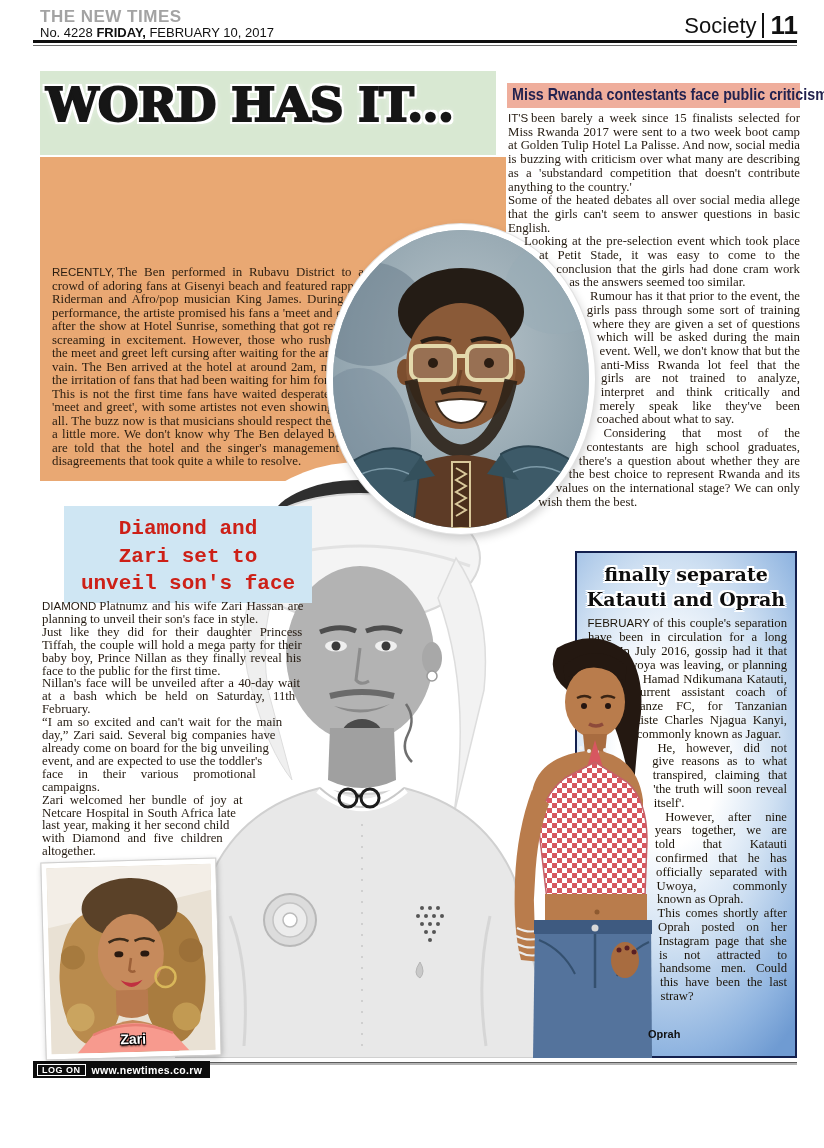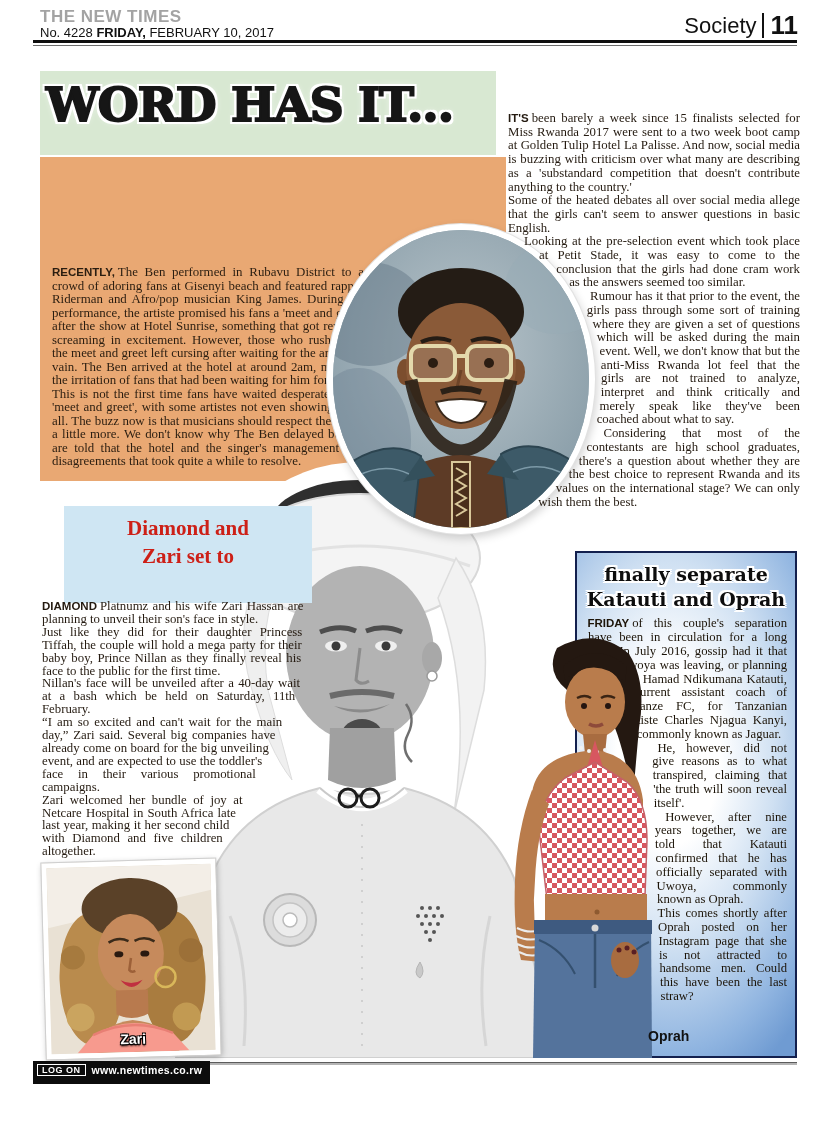--- a/index.html
+++ b/index.html
@@ -30,42 +30,42 @@
 
   
   .orange-box{left:40px;top:157px;width:466px;height:324px;background:#e9a873;}
   .ben-headline{left:47px;top:162px;width:620px;font-family:"DejaVu Sans",sans-serif;
     font-weight:bold;font-size:35px;line-height:1.26;color:#f3ee7d;letter-spacing:-1px;
     text-shadow:-2px -2px 0 #1c1c1c,2px -2px 0 #1c1c1c,-2px 2px 0 #1c1c1c,2px 2px 0 #1c1c1c,
                 0 -3px 0 #1c1c1c,0 3px 0 #1c1c1c,-3px 0 0 #1c1c1c,3px 0 0 #1c1c1c;}
   .ben-body{left:52px;top:266px;width:312px;height:206px;overflow:hidden;
     font-size:12.9px;line-height:13.5px;text-align:justify;color:#2a1d10;}
 
-  .lead{font-family:"Liberation Sans",sans-serif;font-weight:bold;font-size:11.5px;margin-right:3px;}
+  .lead{font-family:"Liberation Sans",sans-serif;font-weight:normal;font-size:11.5px;margin-right:3px;}
   p.para{margin:0;}
   p.ind{text-indent:11px;}
 
   
   .ben-circle{left:327px;top:224px;width:256px;height:298px;border:6px solid #fff;border-radius:50%;
     overflow:hidden;box-shadow:0 0 0 1px #e2e2e2,2px 4px 10px rgba(0,0,0,.18);background:#8fa3ad;}
 
   
   .mr-bar{left:507px;top:83px;width:293px;height:25px;background:#efae9c;}
   .mr-bar span{display:inline-block;transform:scaleX(.84);transform-origin:left center;
     white-space:nowrap;font-family:"Liberation Sans",sans-serif;font-weight:bold;
     font-size:17px;color:#22224f;padding:2px 0 0 6px;}
   .mr-body{left:508px;top:112px;width:292px;height:420px;overflow:hidden;
     font-size:12.8px;line-height:13.7px;text-align:justify;color:#241a10;}
   .mr-spacer{float:left;width:94px;height:412px;
     shape-outside:circle(140px at -47px 267px);}
 
   
   .dz-headbox{left:64px;top:506px;width:248px;height:97px;background:#cfe6f3;
     text-align:center;padding-top:9px;box-sizing:border-box;
-    font-family:Liberation Serif, serif;font-weight:900;font-size:21px;line-height:1.32;color:#cd2017;}
+    font-family:Liberation Mono, monospace;font-weight:900;font-size:21px;line-height:1.32;color:#cd2017;}
   .dz-body{left:42px;top:600px;width:262px;height:278px;overflow:hidden;
     font-size:12.8px;line-height:12.9px;text-align:justify;color:#241a10;}
   .dz-spacer{float:right;width:108px;height:282px;
     shape-outside:polygon(108px 0px,108px 282px,8px 282px,104px 94px);}
 
   
   .diamond-photo{left:170px;top:446px;width:392px;height:612px;}
 
   
   .zari-photo{left:44px;top:861px;width:164px;height:186px;border:5px solid #fff;
@@ -81,28 +81,28 @@
     background:radial-gradient(90% 70% at 42% 40%, #ffffff 0%, #ffffff 26%, #cfe0f2 55%, #8fb4e0 85%, #6f9bd2 100%);}
   .ko-title{margin-top:9px;text-align:center;font-family:"DejaVu Serif",serif;font-weight:900;
     font-size:19px;line-height:1.3;color:#0d0d0d;
     text-shadow:-2px -2px 0 #fff,2px -2px 0 #fff,-2px 2px 0 #fff,2px 2px 0 #fff,
                 0 -2px 0 #fff,0 2px 0 #fff,-2px 0 0 #fff,2px 0 0 #fff;}
   .ko-body{margin:6px 8px 0 10px;height:432px;overflow:hidden;
     font-size:12.7px;line-height:13.8px;text-align:justify;color:#1c1408;}
   .ko-spacer{float:left;width:85px;height:430px;
     shape-outside:polygon(0px 0px,2px 56px,65px 146px,75px 430px,0px 430px);}
   .oprah-caption{position:absolute;left:71px;top:475px;z-index:5;
-    font-family:"Liberation Sans",sans-serif;font-weight:bold;font-size:14px;color:#111;}
+    font-family:"Liberation Sans",sans-serif;font-weight:bold;font-size:11px;color:#111;}
 
   .oprah-photo{left:477px;top:628px;width:175px;height:430px;}
 
   
   .bottom-rule{left:175px;top:1062px;width:622px;height:2px;background:#b5b5b5;border-top:1px solid #5c5c5c;}
   .footer-bar{left:33px;top:1061px;height:17px;background:#0c0c0c;display:flex;align-items:center;
-    padding:0 8px 6px 4px;}
+    padding:0 8px 0 4px;}
   .logon-box{border:1px solid #fff;color:#fff;font-family:"Liberation Sans",sans-serif;
     font-weight:bold;font-size:9px;padding:0 4px;margin-right:6px;letter-spacing:.5px;}
   .footer-url{color:#fff;font-family:"Liberation Sans",sans-serif;font-weight:bold;font-size:10.5px;letter-spacing:.3px;}
 </style>
 </head>
 <body>
 
 <div class="page">
 
   <div class="abs masthead">THE NEW TIMES</div>
@@ -121,20 +121,23 @@
 
   <div class="abs green-box"></div>
   <div class="abs word-title">WORD HAS IT...</div>
 
   <div class="abs orange-box"></div>
   <div class="abs ben-body">
     <p class="para"><span class="lead">RECENTLY,</span><span>The Ben performed in Rubavu District to a crowd of adoring fans at Gisenyi beach and featured rapper Riderman and Afro/pop musician King James.  During his performance, the artiste promised his fans a 'meet and greet' after the show at Hotel Sunrise, something that got revelers screaming in excitement. However, those who rushed for the meet and greet left cursing after waiting for the artiste in vain. The Ben arrived at the hotel at around 2am, much to the irritation of fans that had been waiting for him for hours.</span></p>
     <p class="para">This is not the first time fans have waited desperately at a 'meet and greet', with some artistes not even showing up at all. The buzz now is that musicians should respect their fans a little more. We don't know why The Ben delayed but we are told that the hotel and the singer's management had disagreements that took quite a while to resolve.</p>
   </div>
 
+  <div class="abs mr-bar">
+    <span>Miss Rwanda contestants face public criticism</span>
+  </div>
 
   <div class="abs diamond-photo">
     <svg width="392" height="612" viewBox="0 0 392 612">
       <ellipse cx="190" cy="150" rx="146" ry="134" fill="#ffffff"></ellipse>
       <ellipse cx="190" cy="78" rx="90" ry="44" fill="#2f2f2f"></ellipse>
       <path d="M106,72 Q190,38 274,72" stroke="#e8e8e8" stroke-width="2" fill="none"></path>
       <path d="M108,88 Q190,58 272,88" stroke="#d8d8d8" stroke-width="2" fill="none"></path>
       <ellipse cx="190" cy="112" rx="120" ry="64" fill="#f4f4f4" stroke="#d8d8d8" stroke-width="2"></ellipse>
       <path d="M80,120 Q190,80 300,120" stroke="#e2e2e2" stroke-width="3" fill="none"></path>
       <path d="M286,112 Q322,164 314,244 L284,368 Q302,244 268,152 Z" fill="#f2f2f2" stroke="#ddd" stroke-width="1.5"></path>
@@ -233,38 +236,39 @@
     <p class="para"><span class="lead">IT'S</span><span>been barely a week since 15 finalists selected for Miss Rwanda 2017 were sent to a two week boot camp at Golden Tulip Hotel La Palisse. And now, social media is buzzing with criticism over what many are describing as a 'substandard competition that doesn't contribute anything to the country.'</span></p>
     <p class="para">Some of the heated debates all over social media allege that the girls can't seem to answer questions in basic English.</p>
     <p class="para ind">Looking at the pre-selection event which took place at Petit Stade, it was easy to come to the conclusion that the girls had done cram work as the answers seemed too similar.</p>
     <p class="para ind">Rumour has it that prior to the event, the girls pass through some sort of training where they are given a set of questions which will be asked during the main event. Well, we don't know that but the anti-Miss Rwanda lot feel that the girls are not trained to analyze, interpret and think critically and merely speak like they've been coached about what to say.</p>
     <p class="para ind">Considering that most of the contestants are high school graduates, there's a question about whether they are the best choice to represent Rwanda and its values on the international stage? We can only wish them the best.</p>
   </div>
 
   <div class="abs dz-headbox">
     <div>Diamond and</div>
     <div>Zari set to</div>
+    <div>unveil son's face</div>
   </div>
   <div class="abs dz-body">
     <div class="dz-spacer"></div>
     <p class="para"><span class="lead">DIAMOND</span><span>Platnumz and his wife Zari Hassan are planning to unveil their son's face in style.</span></p>
     <p class="para">Just like they did for their daughter Princess Tiffah, the couple will hold a mega party for their baby boy, Prince Nillan as they finally reveal his face to the public for the first time.</p>
     <p class="para">Nillan's face will be unveiled after a 40-day wait at a bash which be held on Saturday, 11th February.</p>
     <p class="para">“I am so excited and can't wait for the main day,” Zari said. Several big companies have already come on board for the big unveiling event, and are expected to use the toddler's face in their various promotional campaigns.</p>
     <p class="para">Zari welcomed her bundle of joy at Netcare Hospital in South Africa late last year, making it her second child with Diamond and five children altogether.</p>
   </div>
 
   <div class="abs ko-panel">
     <div class="ko-title">
       <div>finally separate</div>
       <div>Katauti and Oprah</div>
     </div>
     <div class="ko-body">
       <div class="ko-spacer"></div>
-      <p class="para"><span class="lead">FRIDAY</span><span>of this couple's separation have been in circulation for a long time. In July 2016, gossip had it that Irene Uwoya was leaving, or planning to leave Hamad Ndikumana Katauti, the current assistant coach of Musanze FC, for Tanzanian artiste Charles Njagua Kanyi, commonly known as Jaguar.</span></p>
+      <p class="para"><span class="lead">FEBRUARY</span><span>of this couple's separation have been in circulation for a long time. In July 2016, gossip had it that Irene Uwoya was leaving, or planning to leave Hamad Ndikumana Katauti, the current assistant coach of Musanze FC, for Tanzanian artiste Charles Njagua Kanyi, commonly known as Jaguar.</span></p>
       <p class="para ind">He, however, did not give reasons as to what transpired, claiming that 'the truth will soon reveal itself'.</p>
       <p class="para ind">However, after nine years together, we are told that Katauti confirmed that he has officially separated with Uwoya, commonly known as Oprah.</p>
       <p class="para">This comes shortly after Oprah posted on her Instagram page that she is not attracted to handsome men. Could this have been the last straw?</p>
 
     </div>
     <div class="oprah-caption">Oprah</div>
   </div>
 
   <div class="abs oprah-photo">
     <svg width="175" height="430" viewBox="0 0 175 430">

